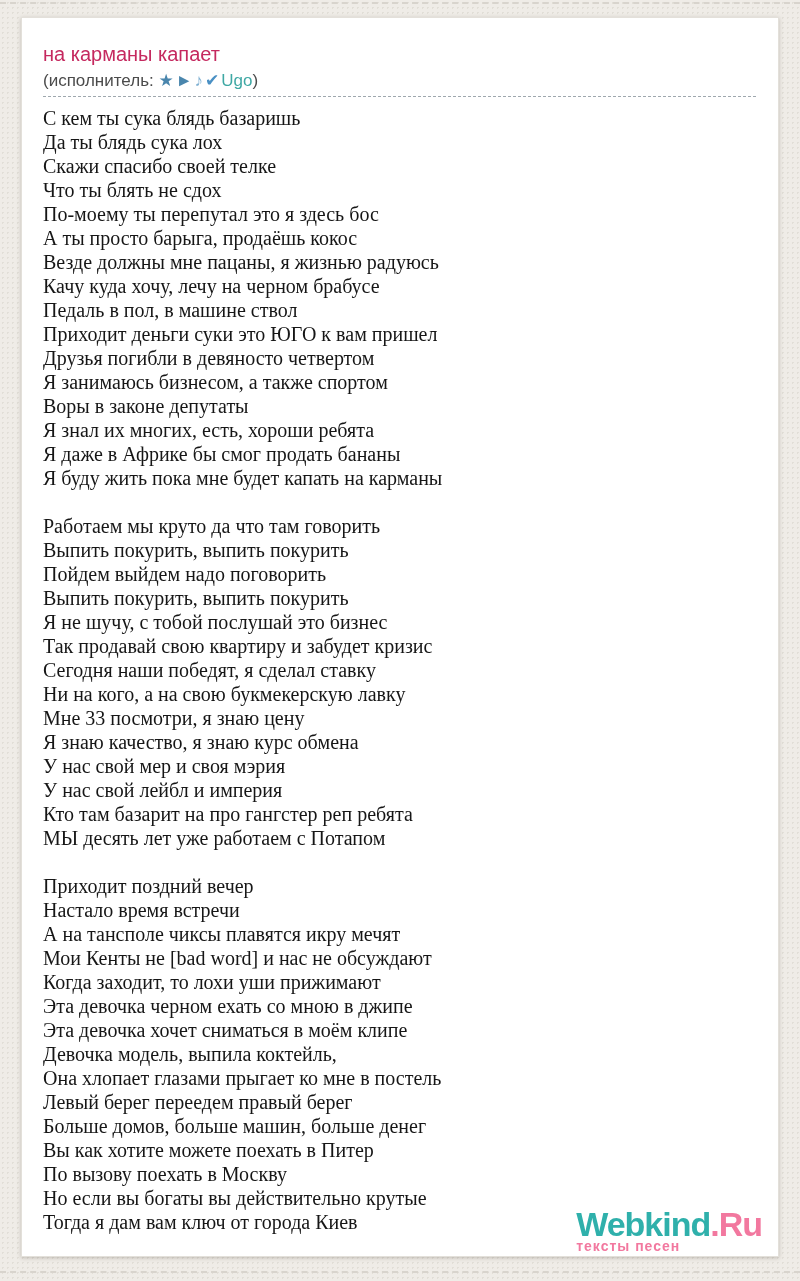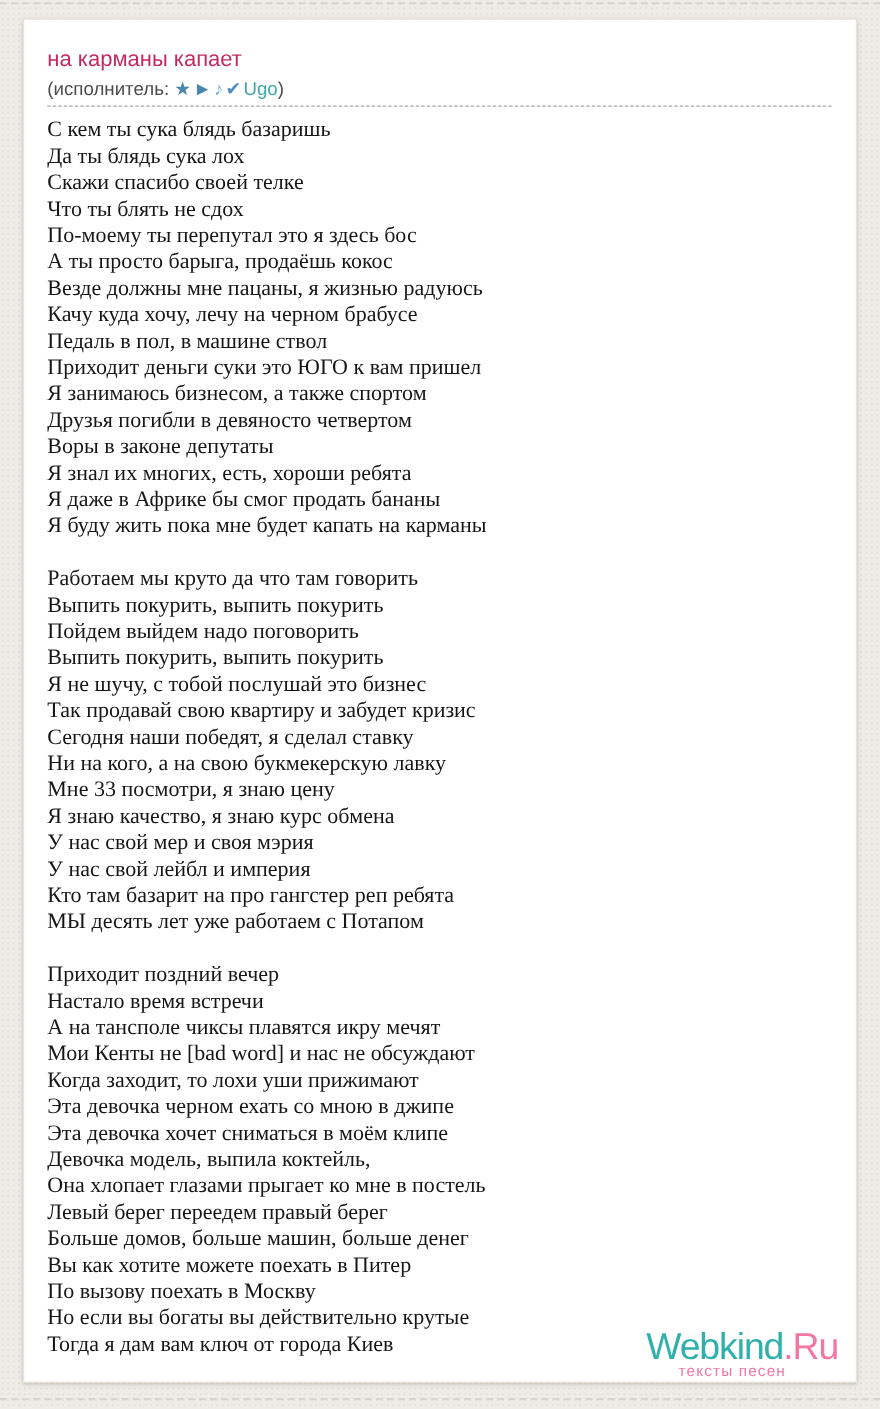--- a/index.html
+++ b/index.html
@@ -62,22 +62,22 @@
     font-family:"Liberation Serif","DejaVu Serif",serif;
     font-size:20px;
     line-height:24px;
     color:var(--text-dark);
   }
   .verse{margin-bottom:24px;}
   .verse:last-child{margin-bottom:0;}
   .site-logo{
     position:absolute;
     right:16px;bottom:3px;
-    text-align:center;
-    font-weight:normal;
+    text-align:left;
+    font-weight:bold;
     line-height:1;
     cursor:pointer;
   }
   .logo-main{font-size:34px;letter-spacing:-1px;}
   .logo-brand{color:var(--logo-teal);}
   .logo-tld{color:var(--logo-pink);}
   .logo-tagline{
     font-size:14px;
     color:var(--logo-pink);
     letter-spacing:1px;
@@ -103,22 +103,22 @@
         <div class="lyric-line">С кем ты сука блядь базаришь</div>
         <div class="lyric-line">Да ты блядь сука лох</div>
         <div class="lyric-line">Скажи спасибо своей телке</div>
         <div class="lyric-line">Что ты блять не сдох</div>
         <div class="lyric-line">По-моему ты перепутал это я здесь бос</div>
         <div class="lyric-line">А ты просто барыга, продаёшь кокос</div>
         <div class="lyric-line">Везде должны мне пацаны, я жизнью радуюсь</div>
         <div class="lyric-line">Качу куда хочу, лечу на черном брабусе</div>
         <div class="lyric-line">Педаль в пол, в машине ствол</div>
         <div class="lyric-line">Приходит деньги суки это ЮГО к вам пришел</div>
+        <div class="lyric-line">Друзья погибли в девяносто четвертом</div>
         <div class="lyric-line">Я занимаюсь бизнесом, а также спортом</div>
-        <div class="lyric-line">Друзья погибли в девяносто четвертом</div>
         <div class="lyric-line">Воры в законе депутаты</div>
         <div class="lyric-line">Я знал их многих, есть, хороши ребята</div>
         <div class="lyric-line">Я даже в Африке бы смог продать бананы</div>
         <div class="lyric-line">Я буду жить пока мне будет капать на карманы</div>
       </div>
       <div class="verse">
         <div class="lyric-line">Работаем мы круто да что там говорить</div>
         <div class="lyric-line">Выпить покурить, выпить покурить</div>
         <div class="lyric-line">Пойдем выйдем надо поговорить</div>
         <div class="lyric-line">Выпить покурить, выпить покурить</div>

